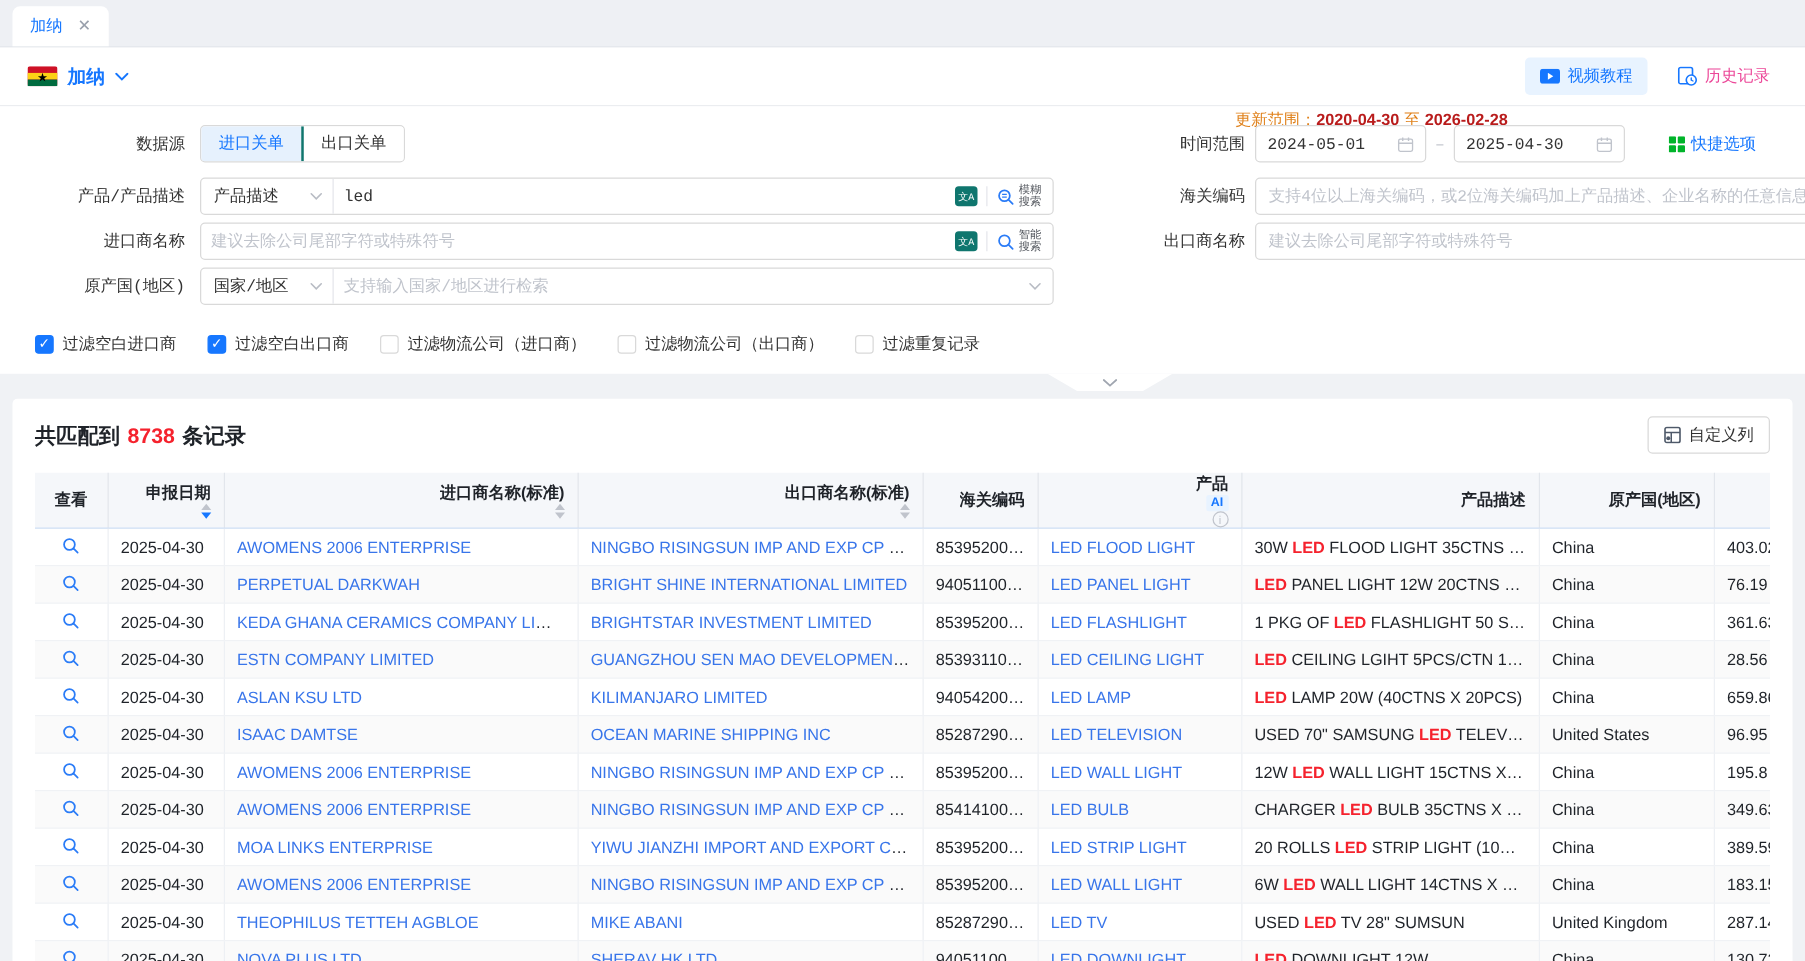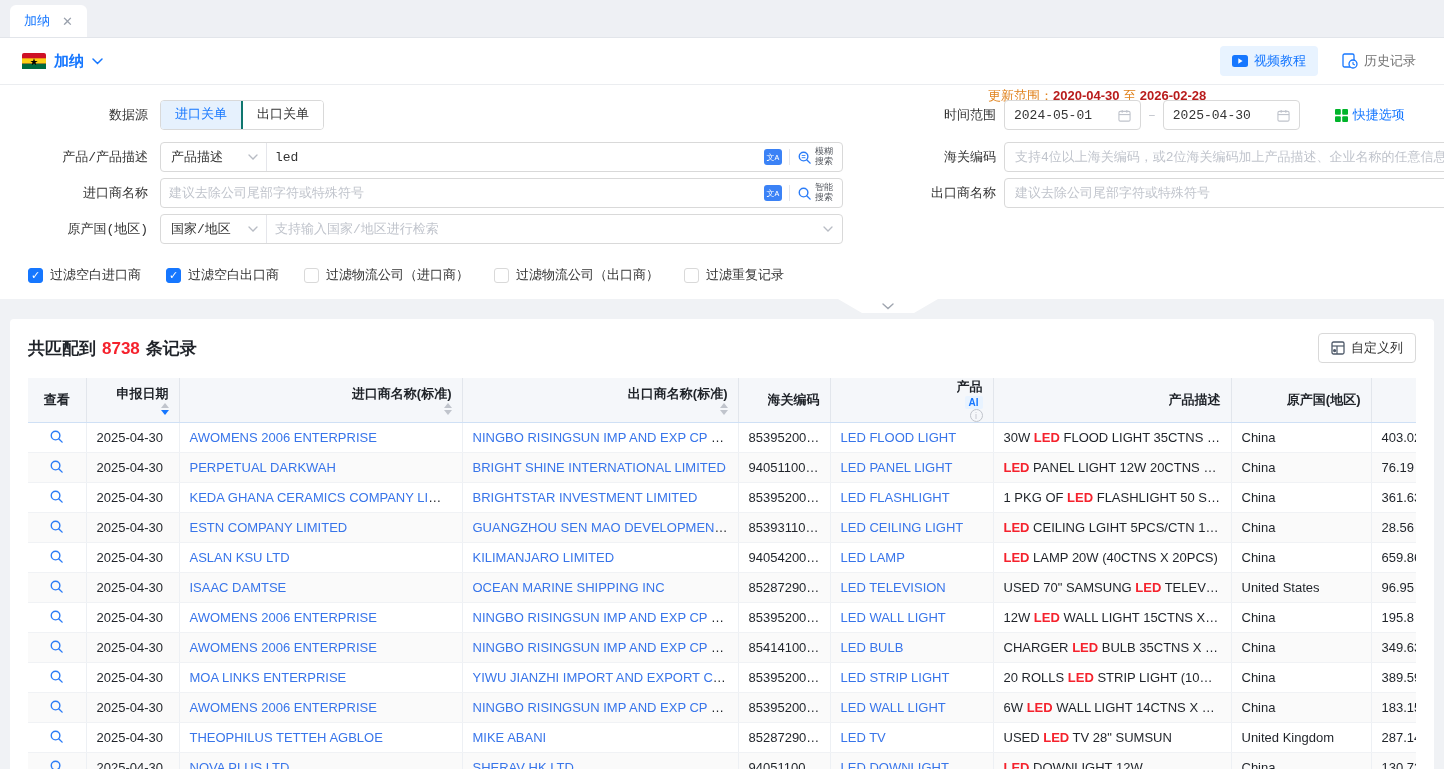--- a/index.html
+++ b/index.html
@@ -19,21 +19,21 @@
   
   .header { height:47px; background:#fff; display:flex; align-items:center;
     padding:0 22px; border-bottom:1px solid #ebedf0; }
   .country { display:flex; align-items:center; gap:8px; cursor:pointer; }
   .country-name { color:#1677ff; font-weight:bold; font-size:15px; }
   .header-actions { margin-left:auto; display:flex; align-items:center; gap:18px; }
   .btn-video { background:#e8f3ff; color:#1677ff; border:none; border-radius:4px;
     height:30px; padding:0 12px; display:flex; align-items:center; gap:6px; font-size:13px; cursor:pointer;
     font-family:inherit; }
   .btn-history { background:none; border:none; display:flex; align-items:center; gap:6px;
-    color:#737373; font-size:13px; cursor:pointer; font-family:inherit; }
+    color:#ec4899; font-size:13px; cursor:pointer; font-family:inherit; }
   
   .filter-panel { position:relative; background:#fff; padding:15px 0 14px; }
   .update-range { position:absolute; top:2px; left:988px; color:#e0821c; white-space:nowrap; }
   .update-range b { color:#b91c1c; }
   .frow { display:flex; align-items:center; position:relative; height:30px;font-family:Liberation Mono, monospace; }
   .mb12 { margin-bottom:12px; } .mb6 { margin-bottom:6px; }
   .lbl { width:160px; text-align:right; padding-right:12px; color:#333; flex:none; }
   .r-lbl { position:absolute; left:850px; width:146px; text-align:right; color:#333; }
   .r-ctrl { position:absolute; left:1004px; display:flex; align-items:center; }
   .seg { display:flex; border:1px solid #d9d9d9; border-radius:4px; overflow:hidden; height:30px; }
@@ -43,21 +43,21 @@
   .seg-item.active { background:#e6f1fd; color:#1677ff; }
   .igroup { display:flex; align-items:center; width:683px; height:30px;
     border:1px solid #d9d9d9; border-radius:4px; background:#fff; }
   .isel { display:flex; align-items:center; justify-content:space-between; width:106px;
     padding:0 8px 0 10px; border-right:1px solid #e5e6eb; height:100%; cursor:pointer; flex:none; }
   .igroup input { border:none; outline:none; flex:1; min-width:0; padding:0 8px;
     font-size:13px; color:#333; font-family:inherit; background:transparent; }
   input::placeholder { color:#c0c4cc; }
   .suffix { display:flex; align-items:center; gap:7px; padding:0 9px; flex:none; }
   .vdiv { width:1px; height:16px; background:#e5e6eb; }
-  .trans-icon { width:18px; height:16px; background:#3b82f6; border-radius:3px; color:#fff;
+  .trans-icon { width:18px; height:16px; background:#0f766e; border-radius:3px; color:#fff;
     font-size:8px; display:flex; align-items:center; justify-content:center; cursor:pointer;margin-left:12px; }
   .search-suffix { display:flex; align-items:center; gap:3px; cursor:pointer; }
   .search-txt { font-size:9px; line-height:10px; color:#53575e; }
   .date-input { width:137px; height:30px; border:1px solid #d9d9d9; border-radius:4px;
     display:flex; align-items:center; padding:0 9px; color:#333; background:#fff; }
   .date-input span { flex:1; }
   .range-sep { color:#c0c4cc; margin:0 7px; }
   .quick { display:flex; align-items:center; gap:5px; color:#1677ff; margin-left:15px; cursor:pointer;padding-left:20px; }
   .r-input { width:560px; height:30px; border:1px solid #d9d9d9; border-radius:4px;
     padding:0 10px; font-size:13px; color:#333; outline:none; font-family:inherit; }

